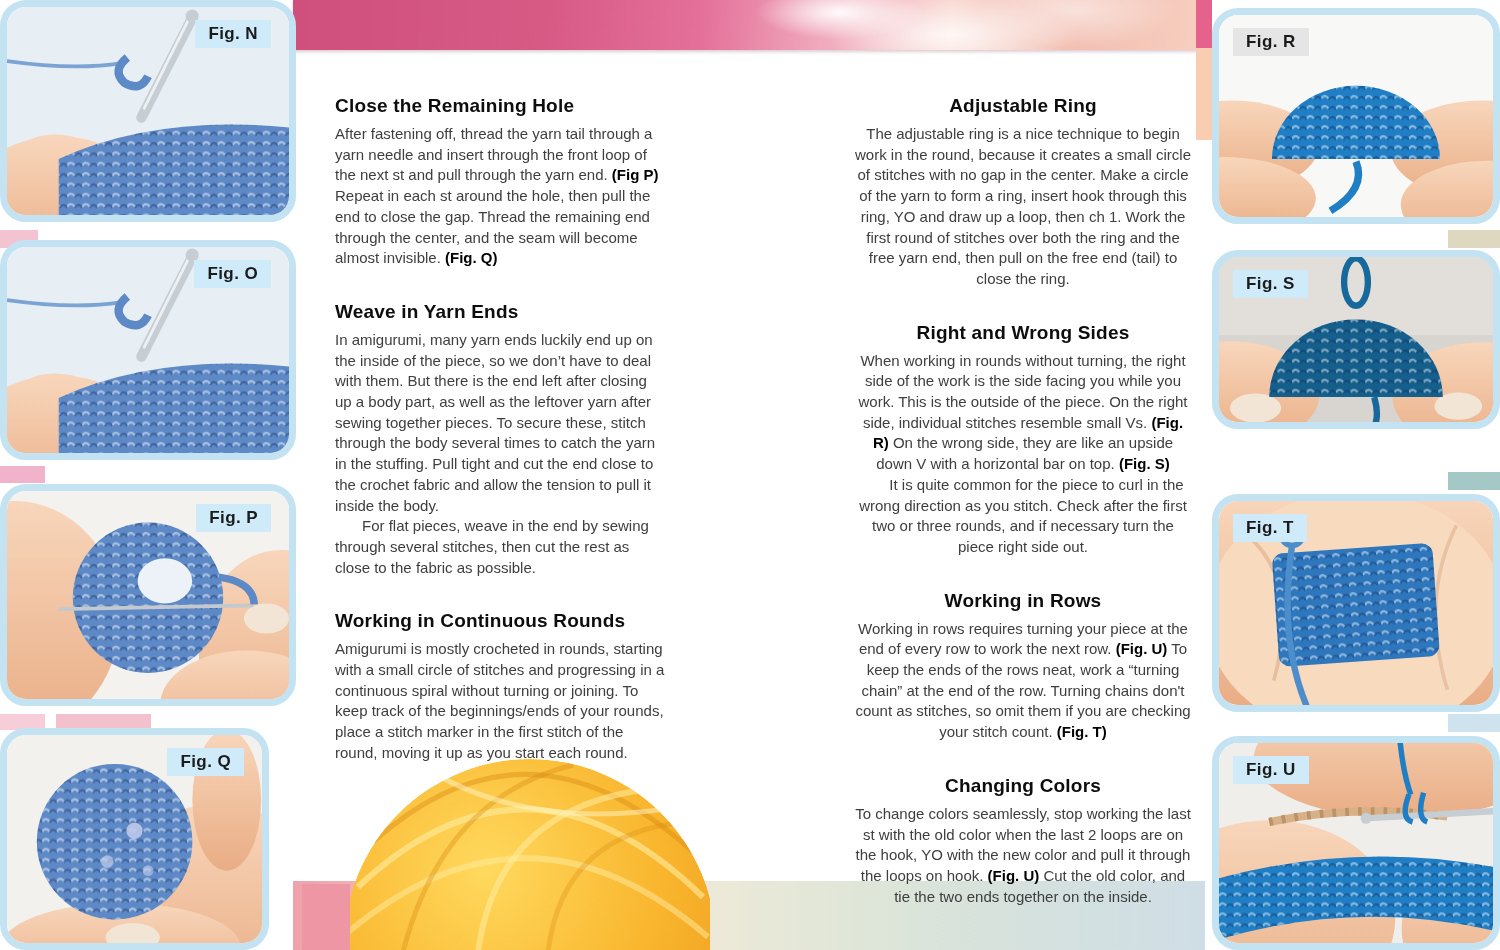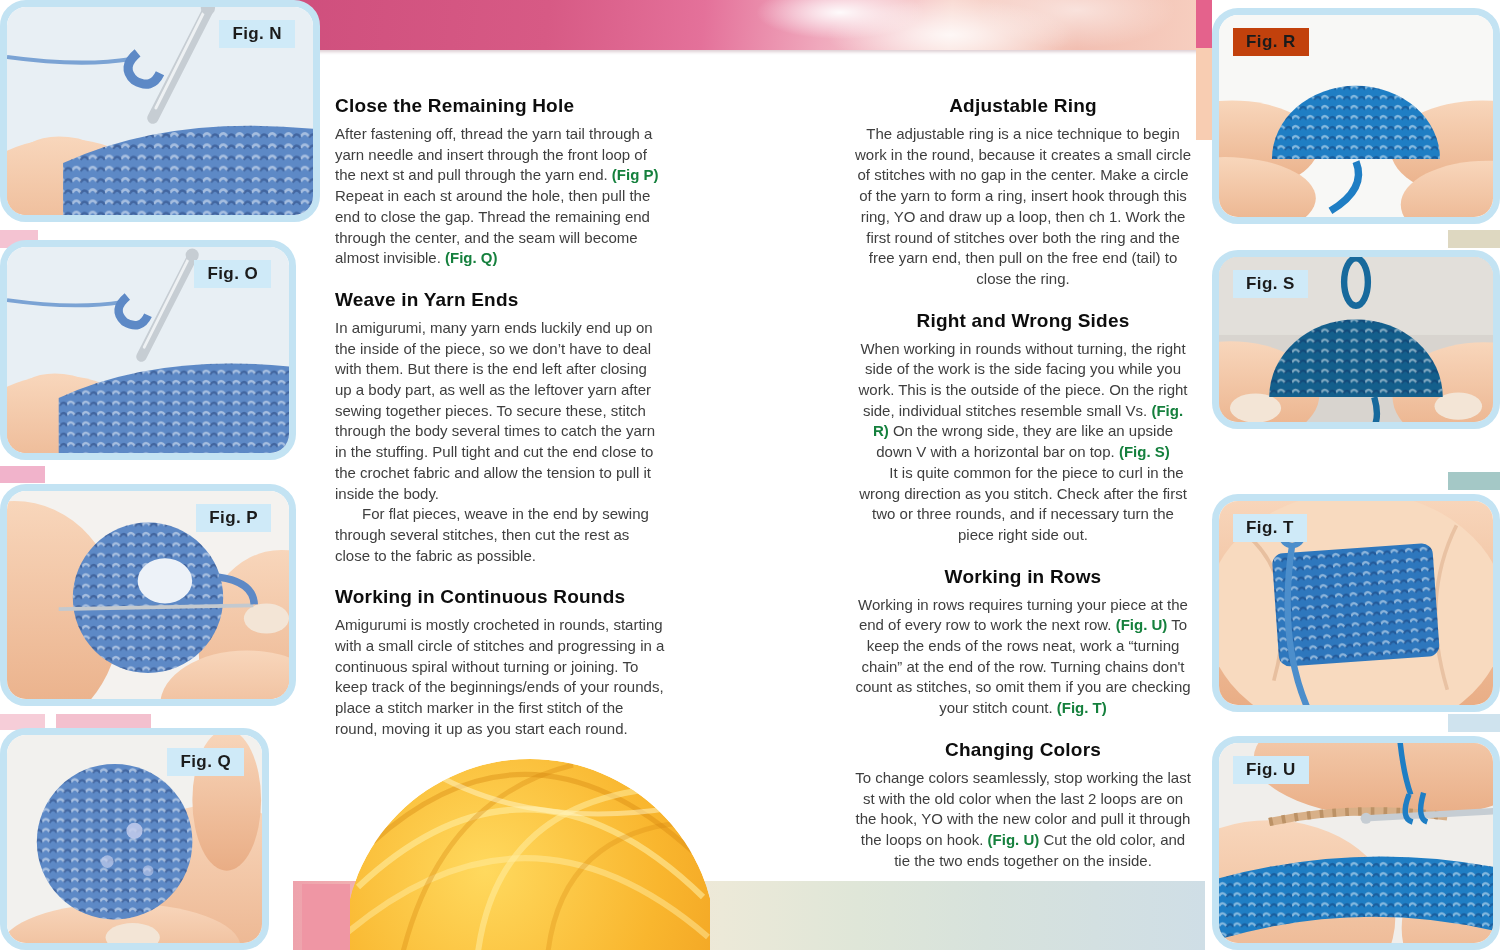--- a/index.html
+++ b/index.html
@@ -35,31 +35,31 @@
     background:#cfeaf8;color:#1b1b1b;
     font-weight:bold;font-size:17px;letter-spacing:.4px;
     padding:4px 13px;
   }
   .photo.side-left .fig-label{right:18px;}
   .photo.side-right .fig-label{left:14px;}
   
   .col{position:absolute;top:95px;}
   #col1{left:335px;width:332px;}
   #col2{left:855px;width:336px;text-align:center;}
-  .col section{margin-top:20px;}
+  .col section{margin-top:32px;}
   .col section:first-child{margin-top:0;}
   .col h3{
     font-size:19px;font-weight:bold;color:#0d0d0d;
     margin:0 0 7px 0;letter-spacing:.2px;
   }
   .col p{
     margin:0;font-size:15px;line-height:20.7px;color:#3e3e3e;
   }
   .col p.indent{text-indent:27px;}
-  .col b{color:#15803d;}
+  .col b{color:#000000;}
   
   .yarn-ball-wrap{position:absolute;left:348px;top:737px;width:362px;height:213px;}
   .yarn-ball-wrap svg{width:100%;height:100%;display:block;}
 </style>
 </head>
 <body>
 
 <div class="top-banner"></div>
 <div class="bottom-band"></div>
 
@@ -67,21 +67,21 @@
 <div class="strip" style="left:1196px;top:48px;width:16px;height:92px;background:#f8cdb2;"></div>
 <div class="strip" style="left:0;top:230px;width:38px;height:18px;background:#f4c3d2;"></div>
 <div class="strip" style="left:0;top:466px;width:45px;height:17px;background:#f1b3cb;"></div>
 <div class="strip" style="left:0;top:714px;width:45px;height:16px;background:#f6cdd8;"></div>
 <div class="strip" style="left:56px;top:714px;width:95px;height:16px;background:#f3c0ce;"></div>
 <div class="strip" style="left:302px;top:884px;width:48px;height:66px;background:#ef96a4;z-index:3;"></div>
 <div class="strip" style="left:1448px;top:230px;width:52px;height:18px;background:#ded8c1;"></div>
 <div class="strip" style="left:1448px;top:472px;width:52px;height:18px;background:#a4c8c6;"></div>
 <div class="strip" style="left:1448px;top:714px;width:52px;height:18px;background:#cfe3ee;"></div>
 
-<div class="photo side-left" style="left: 0px; top: 0px; width: 320px; height: 222px; border-color: rgb(195, 227, 243);">
+<div class="photo side-left" style="left: 0px; top: 0px; width: 296px; height: 222px; border-color: rgb(195, 227, 243);">
   <div class="photo-body">
       <svg viewBox="0 0 300 230" preserveAspectRatio="xMidYMid slice">
         <defs>
   <linearGradient id="skinleft0" x1="0" y1="0" x2="0" y2="1">
     <stop offset="0" stop-color="#f8d6bb"></stop>
             <stop offset="1" stop-color="#e9ad85"></stop>
   </linearGradient>
   <pattern id="stleft0" width="16" height="11" patternUnits="userSpaceOnUse">
     <path d="M0 8 Q4 2 8 8" fill="none" stroke="rgba(255,255,255,0.45)" stroke-width="2.6"></path>
     <path d="M8 9 Q12 3 16 9" fill="none" stroke="rgba(15,35,85,0.35)" stroke-width="2.4"></path>
@@ -203,21 +203,21 @@
    <rect width="300" height="230" fill="#f8f8f6"></rect>
    <ellipse cx="14" cy="148" rx="95" ry="50" fill="url(#skinright0)"></ellipse>
    <ellipse cx="6" cy="205" rx="100" ry="45" fill="url(#skinright0)"></ellipse>
    <ellipse cx="288" cy="152" rx="100" ry="54" fill="url(#skinright0)"></ellipse>
    <ellipse cx="294" cy="212" rx="95" ry="48" fill="url(#skinright0)"></ellipse>
    <path d="M58 162 A92 80 0 0 1 242 162 Z" fill="#1f7ec4"></path>
    <path d="M58 162 A92 80 0 0 1 242 162 Z" fill="url(#stright0)"></path>
    <path d="M150 165 q12 30 -28 54" fill="none" stroke="#1f7ec4" stroke-width="8"></path>
       </svg>
     </div>
-  <div class="fig-label" style="background: #c2410c;">Fig. R</div>
+  <div class="fig-label" style="background: #e5e5e5;">Fig. R</div>
 </div>
 <div class="photo side-right" style="left: 1212px; top: 250px; width: 288px; height: 179px; border-color: rgb(195, 227, 243);">
   <div class="photo-body">
       <svg viewBox="0 0 300 230" preserveAspectRatio="xMidYMid slice">
         <defs>
   <linearGradient id="skinright1" x1="0" y1="0" x2="0" y2="1">
     <stop offset="0" stop-color="#f8d6bb"></stop>
             <stop offset="1" stop-color="#e9ad85"></stop>
   </linearGradient>
   <pattern id="stright1" width="16" height="11" patternUnits="userSpaceOnUse">

